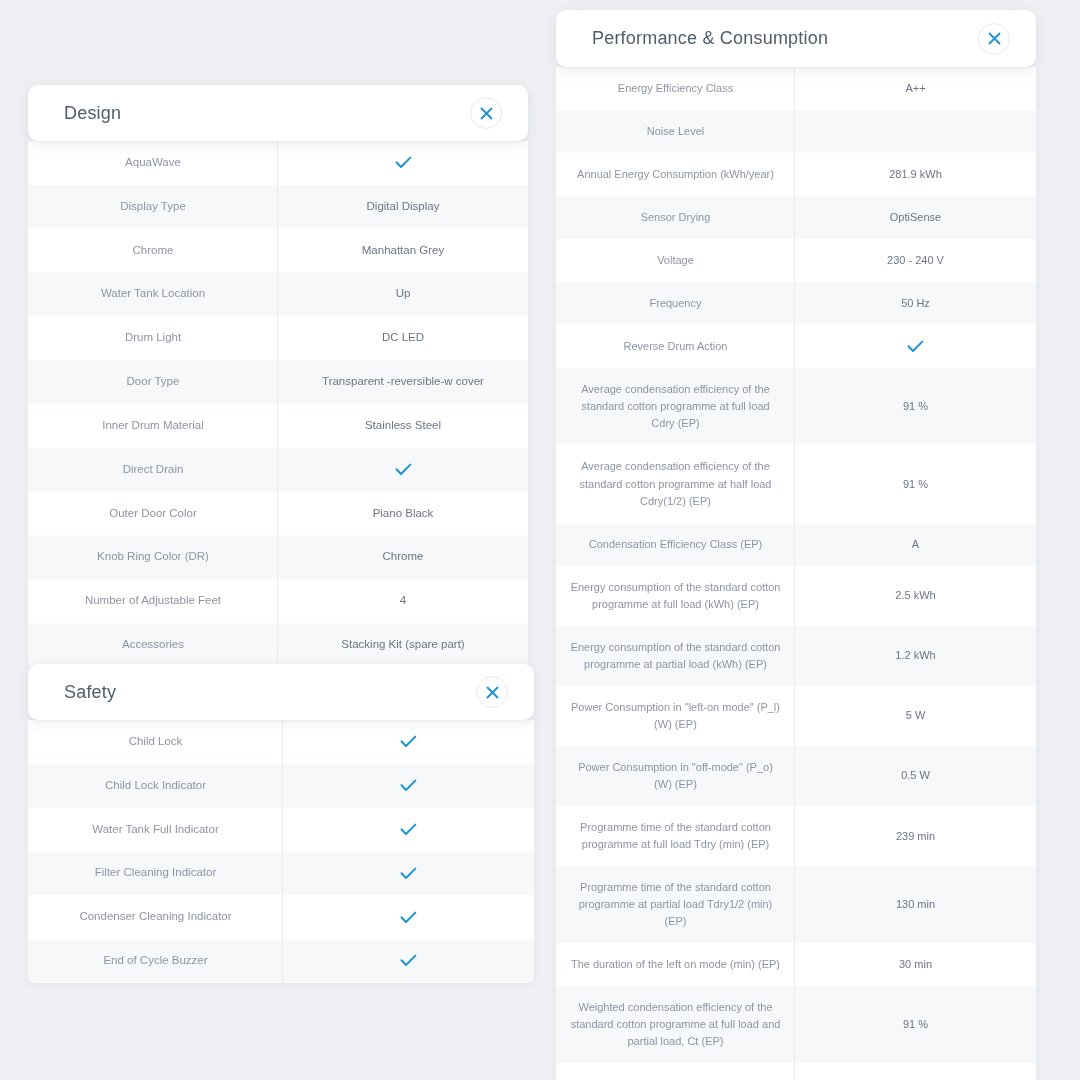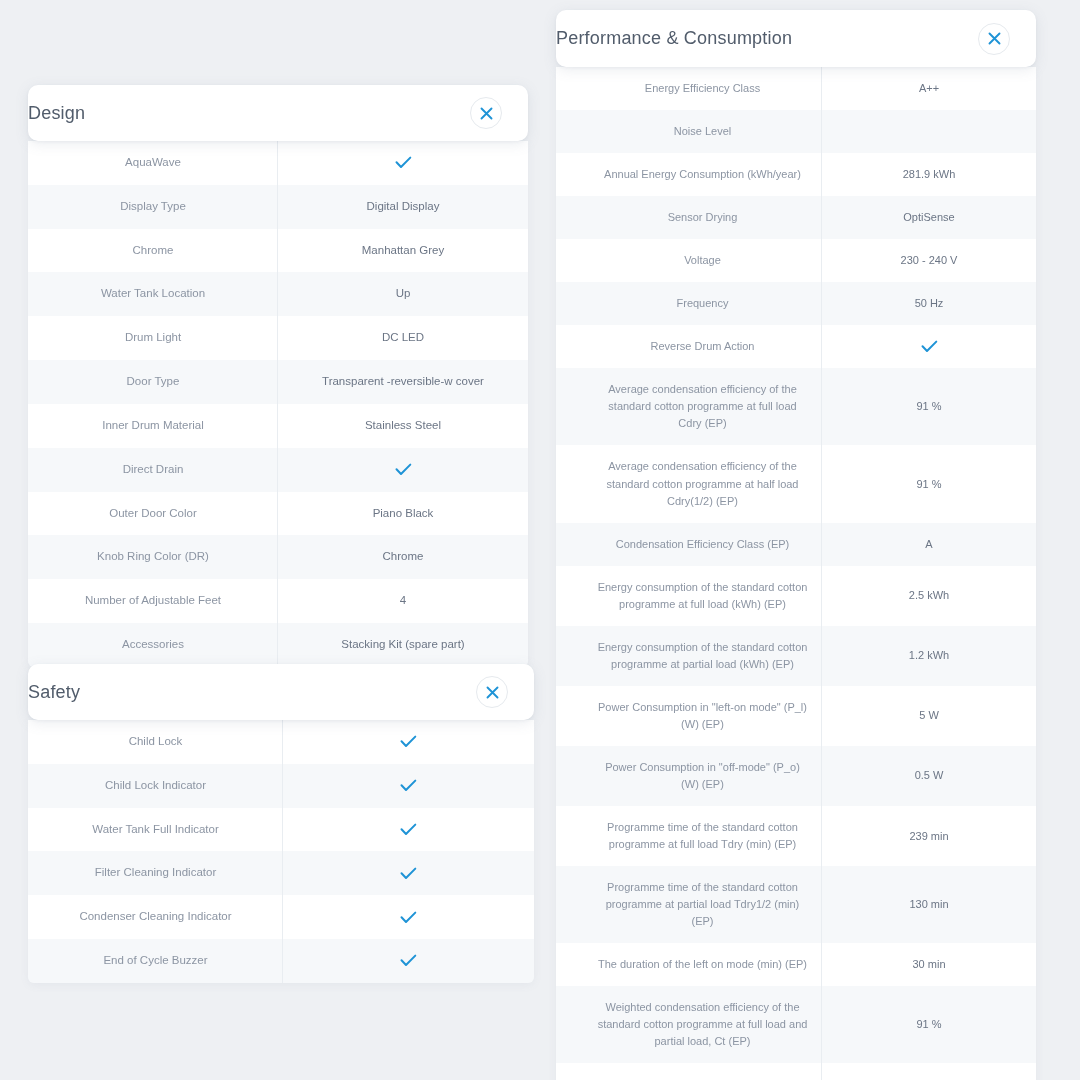--- a/index.html
+++ b/index.html
@@ -36,20 +36,21 @@
     justify-content: space-between;
     position: relative;
     z-index: 3;
   }
 
   .panel-title {
     color: #515c6b;
     font-size: 18px;
     font-weight: 400;
     letter-spacing: 0.2px;
+    padding-left: 36px;
   }
 
   .close-button {
     width: 32px;
     height: 32px;
     border-radius: 50%;
     border: 1px solid #e6eaee;
     background: #ffffff;
     display: flex;
     align-items: center;
@@ -124,21 +125,21 @@
   #panel-performance { left: 556px; top: 10px; width: 480px; }
   #panel-performance .panel-header { height: 57px; width: 480px; }
   #panel-performance .spec-table { width: 480px; }
   #panel-performance .spec-cell-label { width: 239px; }
 
   #panel-performance .spec-cell-label,
   #panel-performance .spec-cell-value { font-size: 11px; }
 
   #panel-design .spec-row,
   #panel-safety .spec-row { min-height: 41px; }
-  #panel-performance .spec-row { min-height: 40px; padding-left: 27px; }
+  #panel-performance .spec-row { min-height: 40px; }
 </style>
 </head>
 <body>
 
 <div class="stage">
 
   <section class="panel" id="panel-design">
     <div class="panel-header">
       <div class="panel-title">Design</div>
       <div class="close-button">

